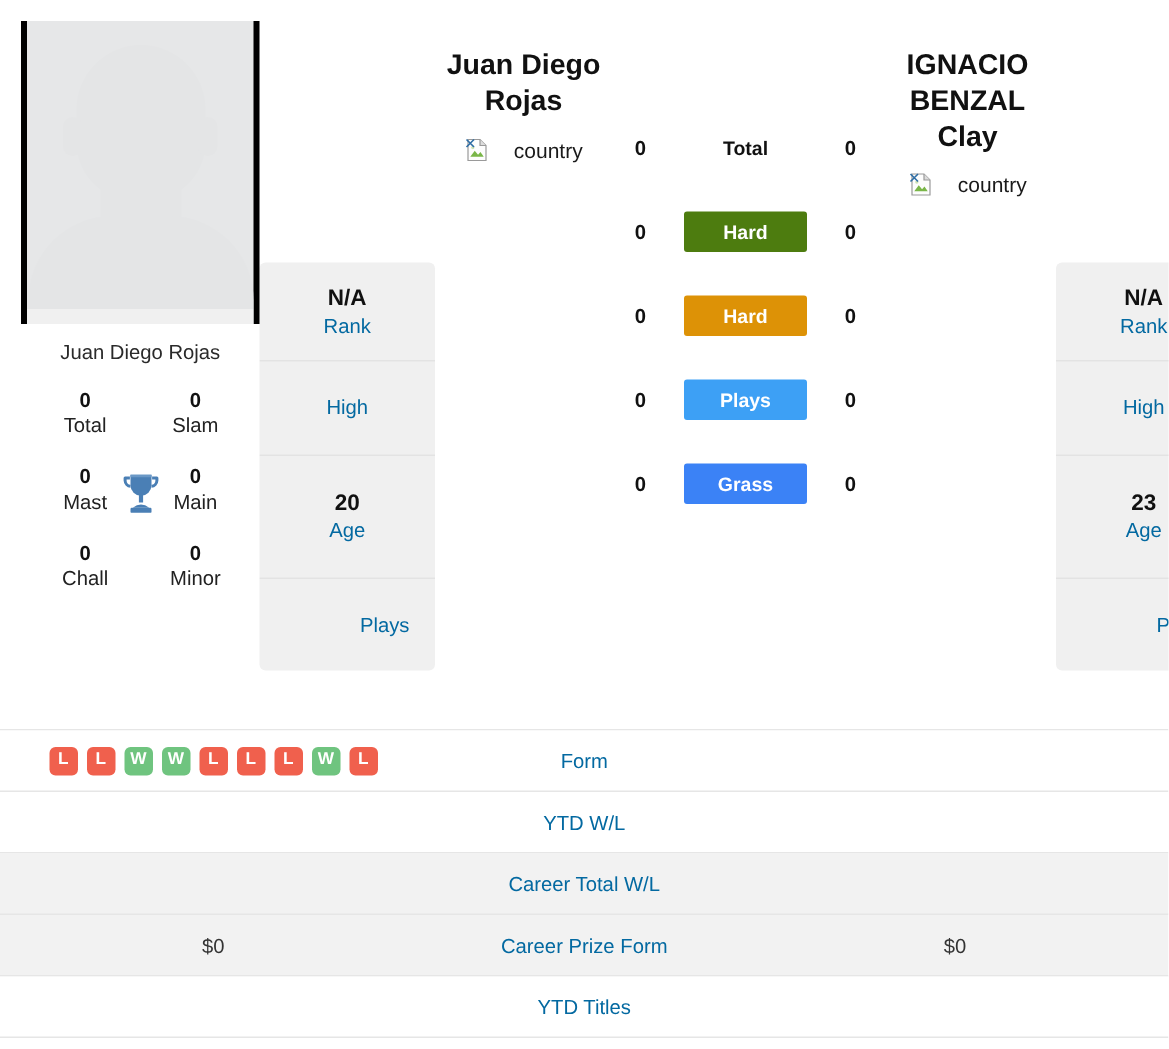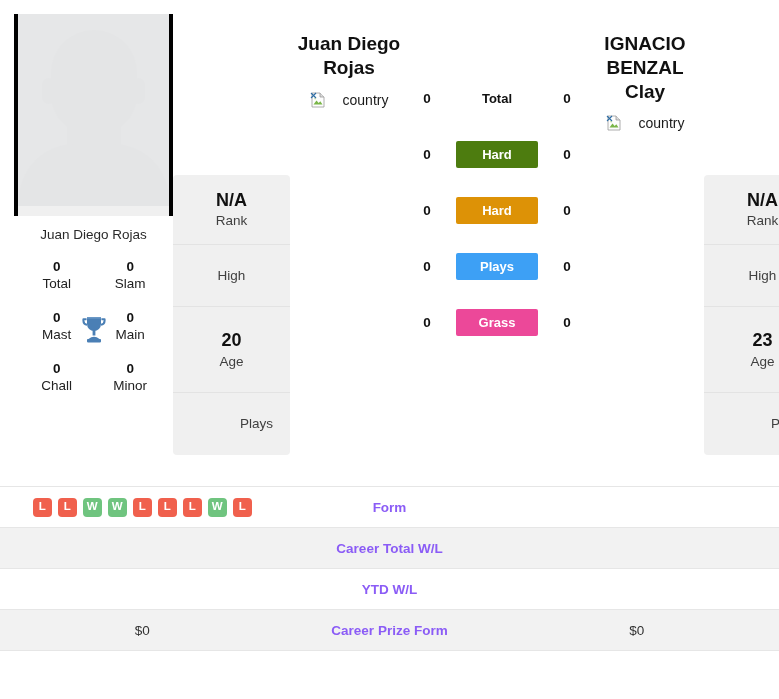--- a/index.html
+++ b/index.html
@@ -116,24 +116,24 @@
     margin-top: 161px;
     overflow: hidden;
   }
   .stat-row {
     text-align: center;
     padding: 14px 4px;
     border-bottom: 1px solid #e3e3e3;
   }
   .stat-row:last-child { border-bottom: none; text-align: right; }
   .stat-val {
-    font-size: 18px; font-weight: 700; color: #111; line-height: 1.3;
+    font-size: 15px; font-weight: 700; color: #111; line-height: 1.3;
   }
   .stat-lab {
-    font-size: 13.5px; color: #404040; line-height: 1.3;
+    font-size: 13.5px; color: #0369a1; line-height: 1.3;
   }
   .stat-row.tall { padding: 22px 17px; }
 
   
   .name-block {
     flex: 0 0 118px;
     width: 118px;
     text-align: center;
     padding-top: 18px;
   }
@@ -218,22 +218,22 @@
     display: flex;
     align-items: center;
     justify-content: center;
     font-size: 13.5px;
     color: #333;
   }
   .tcell-mid {
     flex: 0 0 210px;
     text-align: center;
     font-size: 13.5px;
-    font-weight: 700;
-    color: #8b5cf6;
+    font-weight: 400;
+    color: #0369a1;
   }
   .form-badges {
     display: flex;
     gap: 6px;
     align-items: center;
   }
   .fb {
     width: 19px; height: 19px;
     border-radius: 4px;
     color: #ffffff;
@@ -359,21 +359,21 @@
           <div class="surf-badge" style="background:#dd9206;">Hard</div>
           <div class="surf-score">0</div>
         </div>
         <div class="surface-row">
           <div class="surf-score">0</div>
           <div class="surf-badge" style="background:#3da0f5;">Plays</div>
           <div class="surf-score">0</div>
         </div>
         <div class="surface-row">
           <div class="surf-score">0</div>
-          <div class="surf-badge" style="background:#ec4899;">Grass</div>
+          <div class="surf-badge" style="background:#3b82f6;">Grass</div>
           <div class="surf-score">0</div>
         </div>
       </div>
 
       <div class="name-block right">
         <div class="player-heading">IGNACIO BENZAL Clay</div>
         <div class="country-row">
           <span class="broken-img">
             <svg width="16" height="16" viewBox="0 0 16 16" aria-hidden="true">
               <path d="M2 1 h8 l4 4 v10 h-12 z" fill="#fdfdfd" stroke="#9a9a9a" stroke-width="0.8"></path>
@@ -423,34 +423,39 @@
           <span class="fb L">L</span>
           <span class="fb L">L</span>
           <span class="fb W">W</span>
           <span class="fb L">L</span>
         </div>
       </div>
       <div class="tcell-mid">Form</div>
       <div class="tcell-side"></div>
     </div>
 
+    <div class="trow">
+      <div class="tcell-side"></div>
+      <div class="tcell-mid">YTD W/L</div>
+      <div class="tcell-side"></div>
+    </div>
+
     <div class="trow shaded">
       <div class="tcell-side"></div>
       <div class="tcell-mid">Career Total W/L</div>
-      <div class="tcell-side"></div>
-    </div>
-
-    <div class="trow">
-      <div class="tcell-side"></div>
-      <div class="tcell-mid">YTD W/L</div>
       <div class="tcell-side"></div>
     </div>
 
     <div class="trow shaded">
       <div class="tcell-side">$0</div>
       <div class="tcell-mid">Career Prize Form</div>
       <div class="tcell-side">$0</div>
     </div>
 
+    <div class="trow">
+      <div class="tcell-side"></div>
+      <div class="tcell-mid">YTD Titles</div>
+      <div class="tcell-side"></div>
+    </div>
 
   </div>
 
 </div>
 
 </body></html>

